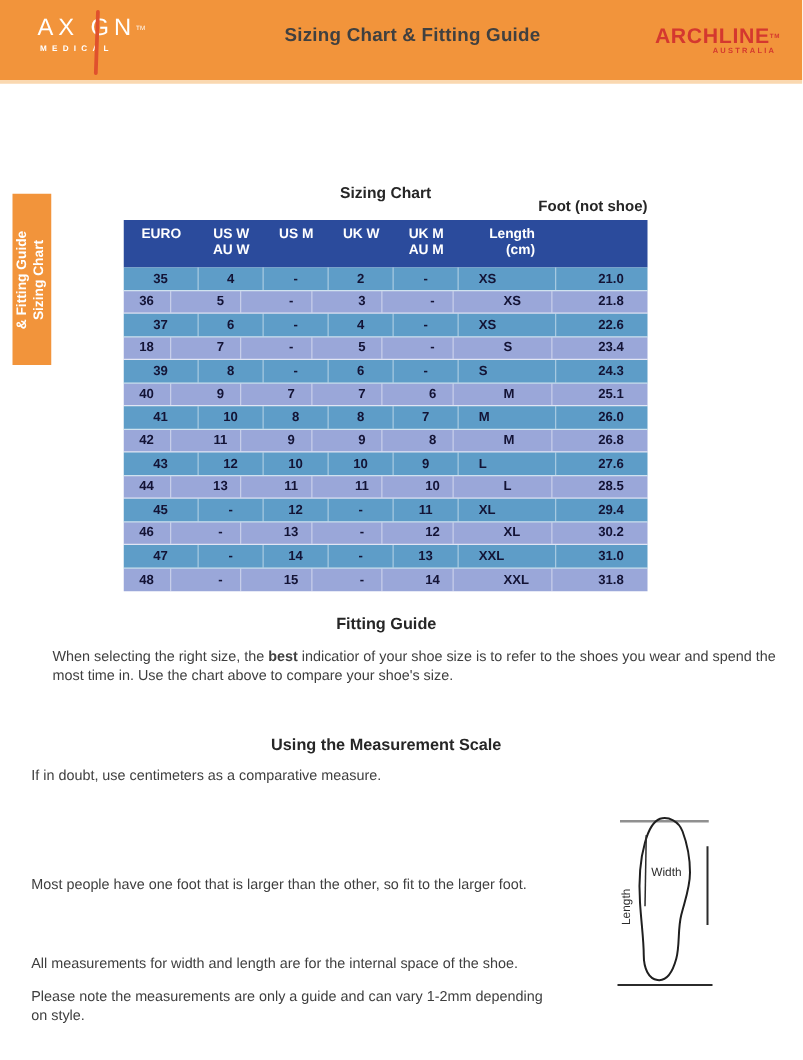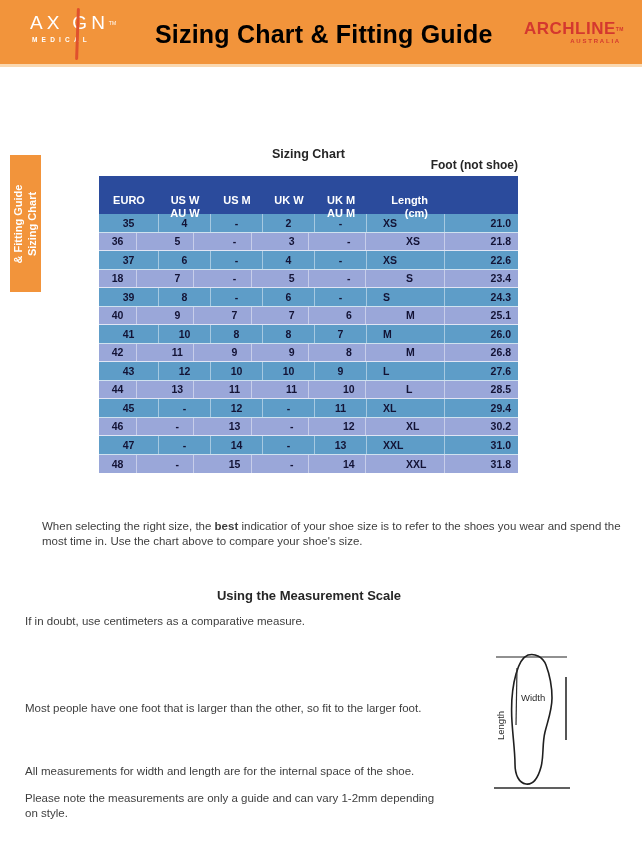--- a/index.html
+++ b/index.html
@@ -22,22 +22,22 @@
   
   .header{position:absolute;left:0;top:0;width:642px;height:64px;background:var(--orange);}
   .header-accent{position:absolute;left:0;top:64px;width:642px;height:3px;background:var(--orange-light);}
   .axign{position:absolute;left:30px;top:12px;width:86px;height:44px;color:#ffffff;}
   .axign-word{position:relative;font-size:19px;font-weight:400;letter-spacing:4px;line-height:22px;white-space:nowrap;}
   .axign-gap{display:inline-block;width:9px;}
   .axign-tm{font-size:5px;vertical-align:top;letter-spacing:0;}
   .axign-sub{font-size:6.5px;font-weight:700;letter-spacing:4.2px;margin-top:2px;margin-left:2px;white-space:nowrap;}
   .axign-line{position:absolute;left:46px;top:-4px;width:2.5px;height:52px;background:var(--axign-red);border-radius:2px;transform:rotate(2deg);}
   .doc-title{
-    position:absolute;left:155px;top:20px;width:350px;text-align:left;
-    color:#000000;font-size:25px;font-weight:700;letter-spacing:0.2px;white-space:nowrap;
+    position:absolute;left:155px;top:20px;width:350px;text-align:center;
+    color:#404040;font-size:15px;font-weight:700;letter-spacing:0.2px;white-space:nowrap;
   }
   .archline{position:absolute;right:18px;top:20px;width:120px;text-align:right;color:var(--archline-red);}
   .archline-word{font-size:17px;font-weight:700;letter-spacing:0.5px;line-height:18px;}
   .archline-tm{font-size:5px;vertical-align:top;}
   .archline-sub{font-size:6px;font-weight:700;letter-spacing:1.8px;margin-top:0px;margin-right:3px;}
   
   .side-tab{position:absolute;left:10px;top:155px;width:31px;height:137px;background:var(--orange);}
   .side-tab-text{
     position:absolute;left:-53px;top:54px;width:137px;height:30px;
     transform:rotate(-90deg);
@@ -45,34 +45,34 @@
   }
   
   .chart-title{position:absolute;left:99px;top:147px;width:419px;text-align:center;
     font-size:12.5px;font-weight:700;color:var(--heading-text);}
   .foot-note{position:absolute;left:380px;top:158px;width:138px;text-align:right;
     font-size:12px;font-weight:700;color:var(--heading-text);}
   
   .size-table{position:absolute;left:99px;top:176px;width:419px;}
   .t-head{display:flex;background:var(--navy);height:38px;box-sizing:border-box;}
   .th{display:flex;flex-direction:column;align-items:center;justify-content:flex-start;
-      padding-top:18px;box-sizing:border-box;color:#ffffff;font-size:11px;font-weight:700;line-height:13px;}
+      padding-top:5px;box-sizing:border-box;color:#ffffff;font-size:11px;font-weight:700;line-height:13px;}
   .tr{display:flex;height:18.5px;box-sizing:border-box;border-bottom:1px solid rgba(255,255,255,0.7);}
   .tr:last-child{border-bottom:none;}
   .tr.dark{background:var(--row-dark);}
   .tr.light{background:var(--row-light);gap:24px;}
   .td{display:flex;align-items:center;justify-content:center;box-sizing:border-box;
       color:var(--cell-text);font-size:10.5px;font-weight:700;
       border-right:1px solid rgba(255,255,255,0.45);}
   .td:last-child{border-right:none;}
   .c0{width:60px}.c1{width:52px}.c2{width:52px}.c3{width:52px}.c4{width:52px}.c5{width:78px}.c6{width:73px}
   .th.c5{align-items:flex-start;padding-left:5px;}
   .td.c5{justify-content:flex-start;padding-left:16px;}
   .th.c6{align-items:flex-end;padding-right:12px;}
-  .td.c6{justify-content:flex-end;padding-right:7px;}
+  .td.c6{justify-content:flex-end;padding-right:19px;}
   
   .sec-heading{position:absolute;left:4px;width:610px;text-align:center;
     font-size:13px;font-weight:700;color:var(--heading-text);}
   .para{position:absolute;left:25px;width:600px;font-size:11.5px;line-height:15px;color:var(--body-text);}
   .para.pre{white-space:pre-line;}
   .bold{font-weight:700;}
   
   .foot-diagram{position:absolute;left:488px;top:648px;width:92px;height:150px;}
 </style>
 </head>
@@ -249,20 +249,21 @@
         <div class="td c0">48</div>
         <div class="td c1">-</div>
         <div class="td c2">15</div>
         <div class="td c3">-</div>
         <div class="td c4">14</div>
         <div class="td c5">XXL</div>
         <div class="td c6">31.8</div>
       </div>
     </div>
 
+  <div class="sec-heading" style="top:491px;">Fitting Guide</div>
   <div class="para" style="top:519px;margin-left:17px;"><span>When selecting the right size, the </span><span class="bold">best</span><span> indicatior of your shoe size is to refer to the shoes you wear and spend the most time in. Use the chart above to compare your shoe's size.</span></div>
 
   <div class="sec-heading" style="top:588px;">Using the Measurement Scale</div>
   <div class="para" style="top:614px;">If in doubt, use centimeters as a comparative measure.</div>
   <div class="para" style="top:701px;">Most people have one foot that is larger than the other, so fit to the larger foot.</div>
   <div class="para" style="top:764px;">All measurements for width and length are for the internal space of the shoe.</div>
   <div class="para pre" style="top:791px;width:470px;">Please note the measurements are only a guide and can vary 1-2mm depending
 on style.</div>
 
   <svg class="foot-diagram" viewBox="0 0 92 150">

